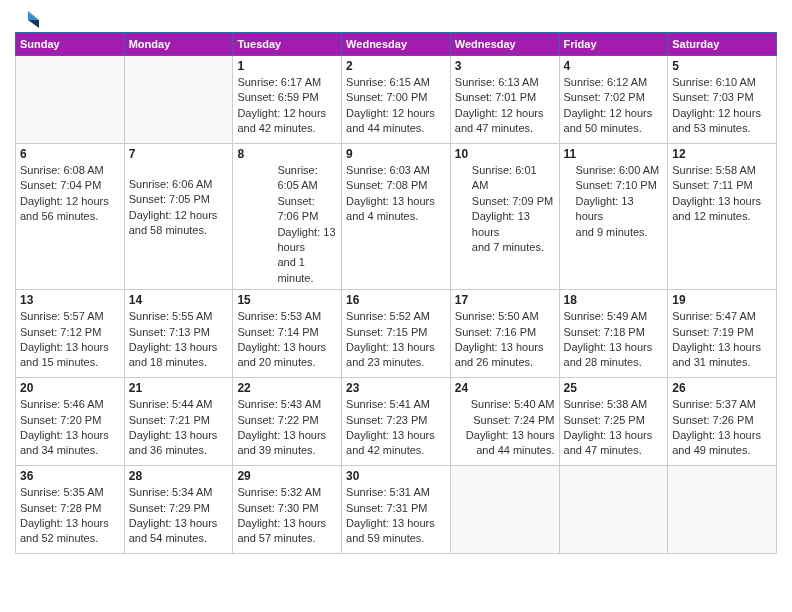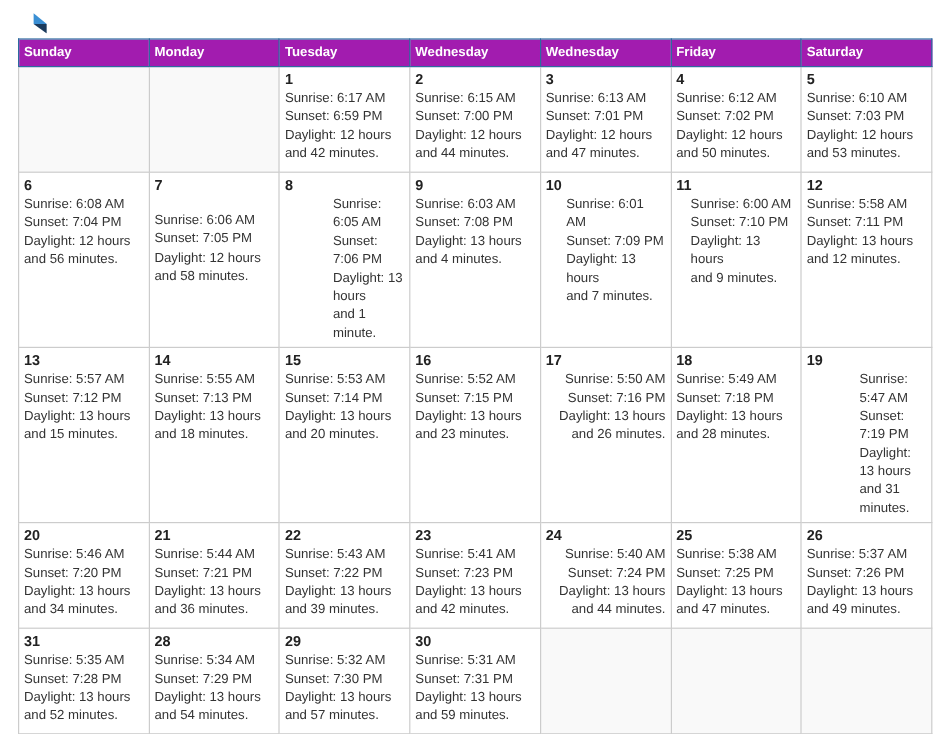--- a/index.html
+++ b/index.html
@@ -226,35 +226,35 @@
           </td>
           <td>
             <span class="day-number">16</span>
             <div class="day-info" style="white-space: pre-line;">Sunrise: 5:52 AM
 Sunset: 7:15 PM
 Daylight: 13 hours
 and 23 minutes.</div>
           </td>
           <td>
             <span class="day-number">17</span>
-            <div class="day-info" style="white-space: pre-line; text-align: right;">Sunrise: 5:50 AM
+            <div class="day-info" style="white-space: pre-line;">Sunrise: 5:50 AM
 Sunset: 7:16 PM
 Daylight: 13 hours
 and 26 minutes.</div>
           </td>
           <td>
             <span class="day-number">18</span>
             <div class="day-info" style="white-space: pre-line;">Sunrise: 5:49 AM
 Sunset: 7:18 PM
 Daylight: 13 hours
 and 28 minutes.</div>
           </td>
           <td>
             <span class="day-number">19</span>
-            <div class="day-info" style="white-space: pre-line; margin-left: 44px;">Sunrise: 5:47 AM
+            <div class="day-info" style="white-space: pre-line;">Sunrise: 5:47 AM
 Sunset: 7:19 PM
 Daylight: 13 hours
 and 31 minutes.</div>
           </td>
         </tr>
         <tr>
           <td>
             <span class="day-number">20</span>
             <div class="day-info" style="white-space: pre-line;">Sunrise: 5:46 AM
 Sunset: 7:20 PM
@@ -299,21 +299,21 @@
           <td>
             <span class="day-number">26</span>
             <div class="day-info" style="white-space: pre-line;">Sunrise: 5:37 AM
 Sunset: 7:26 PM
 Daylight: 13 hours
 and 49 minutes.</div>
           </td>
         </tr>
         <tr>
           <td>
-            <span class="day-number">31</span>
+            <span class="day-number">36</span>
             <div class="day-info" style="white-space: pre-line;">Sunrise: 5:35 AM
 Sunset: 7:28 PM
 Daylight: 13 hours
 and 52 minutes.</div>
           </td>
           <td>
             <span class="day-number">28</span>
             <div class="day-info" style="white-space: pre-line;">Sunrise: 5:34 AM
 Sunset: 7:29 PM
 Daylight: 13 hours

